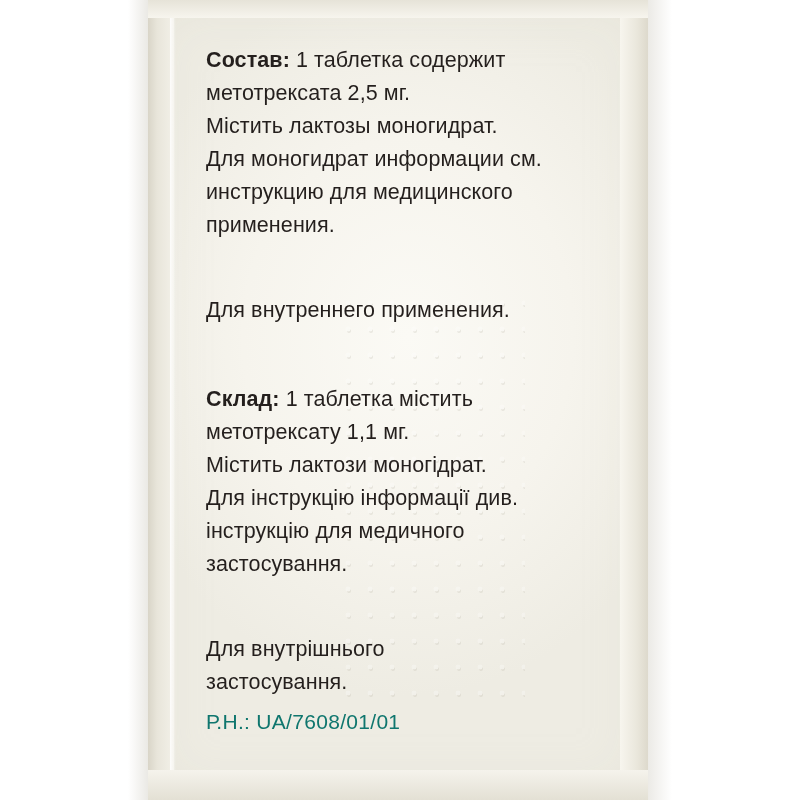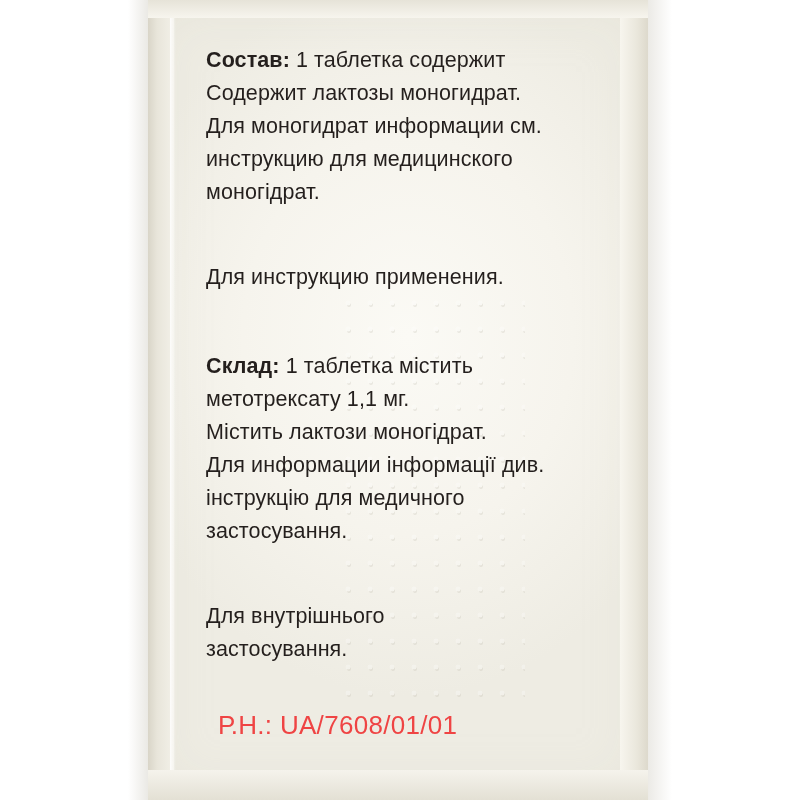--- a/index.html
+++ b/index.html
@@ -123,24 +123,23 @@
   .para b {
     font-weight: 700;
   }
   .gap-md { height: 52px; }
   .gap-lg { height: 56px; }
 
   .reg-number {
     position: absolute;
     left: 206px;
     top: 710px;
-    color: #ef4444;
-    font-size: 26px;
+    color: #0f766e;
+    font-size: 21px;
     letter-spacing: .3px;
-    margin-left: 12px;
   }
 </style>
 </head>
 <body>
 
 <div id="scene">
 
   <div class="box-shadow-l"></div>
   <div class="box-shadow-r"></div>
 
@@ -151,41 +150,42 @@
   <div class="flap-top"></div>
   <div class="flap-bottom"></div>
   <div class="braille"></div>
 
   <div class="text-layer">
 
     <div class="para">
       <div>
         <b>Состав:</b><span> 1 таблетка содержит</span>
       </div>
-      <div>Содержит лактозы моногидрат.</div>
+      <div>метотрексата 2,5 мг.</div>
+      <div>Містить лактозы моногидрат.</div>
       <div>Для моногидрат информации см.</div>
       <div>инструкцию для медицинского</div>
-      <div>моногідрат.</div>
+      <div>применения.</div>
     </div>
 
     <div class="gap-md"></div>
 
     <div class="para">
-      <div>Для инструкцию применения.</div>
+      <div>Для внутреннего применения.</div>
     </div>
 
     <div class="gap-lg"></div>
 
     <div class="para">
       <div>
         <b>Склад:</b><span> 1 таблетка містить</span>
       </div>
       <div>метотрексату 1,1 мг.</div>
       <div>Містить лактози моногідрат.</div>
-      <div>Для информации інформації див.</div>
+      <div>Для інструкцію інформації див.</div>
       <div>інструкцію для медичного</div>
       <div>застосування.</div>
     </div>
 
     <div class="gap-md"></div>
 
     <div class="para">
       <div>Для внутрішнього</div>
       <div>застосування.</div>
     </div>

